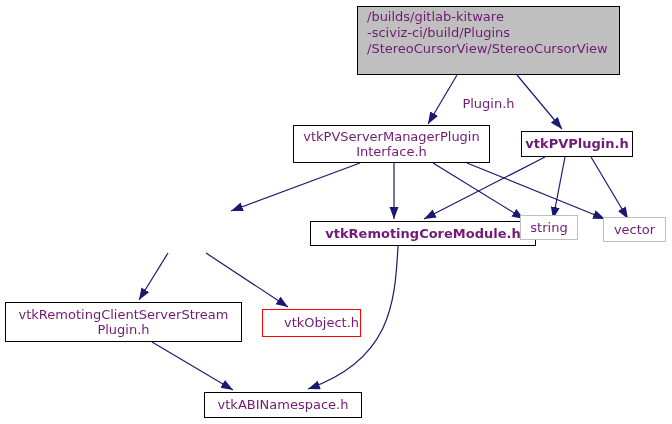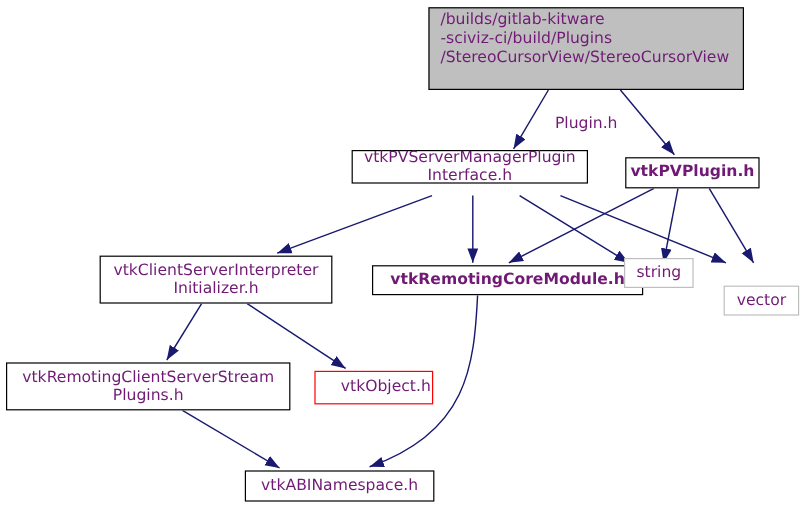--- a/index.html
+++ b/index.html
@@ -39,49 +39,45 @@
     </g>
   </svg>
 
   <div class="node main" style="left:357px;top:6px;width:263px;height:69px;">
       <span class="wrapped">/builds/gitlab-kitware
 -sciviz-ci/build/Plugins
 /StereoCursorView/StereoCursorView</span>
       <span class="last">Plugin.h</span>
     </div>
 
-  <div class="node" style="left:293px;top:125px;width:197px;height:28px;">
+  <div class="node" style="left:293px;top:125px;width:197px;height:38px;">
     <span>vtkPVServerManagerPlugin
 Interface.h</span>
   </div>
 
   <div class="node" style="left:521px;top:131px;width:112px;height:26px;font-weight:bold;">
     <span>vtkPVPlugin.h</span>
   </div>
 
-  <div class="node" style="left:83px;top:213px;width:194px;height:40px;">
-    <span>vtkClientServerInterpreter
-Initializer.h</span>
-  </div>
 
   <div class="node" style="left:310px;top:221px;width:226px;height:25px;font-weight:bold;">
     <span>vtkRemotingCoreModule.h</span>
   </div>
 
   <div class="node gray-border" style="left:520px;top:215px;width:58px;height:25px;">
     <span>string</span>
   </div>
 
-  <div class="node gray-border" style="left:603px;top:238px;width:63px;height:25px;">
+  <div class="node gray-border" style="left:603px;top:217px;width:63px;height:25px;">
     <span>vector</span>
   </div>
 
   <div class="node" style="left:5px;top:302px;width:237px;height:40px;">
     <span>vtkRemotingClientServerStream
-Plugins.h</span>
+Plugin.h</span>
   </div>
 
   <div class="node red-border" style="left:262px;top:309px;width:99px;height:28px;padding-left:20px;">
     <span>vtkObject.h</span>
   </div>
 
   <div class="node" style="left:180px;top:392px;width:158px;height:26px;margin-left:24px;">
     <span>vtkABINamespace.h</span>
   </div>
 </div>

